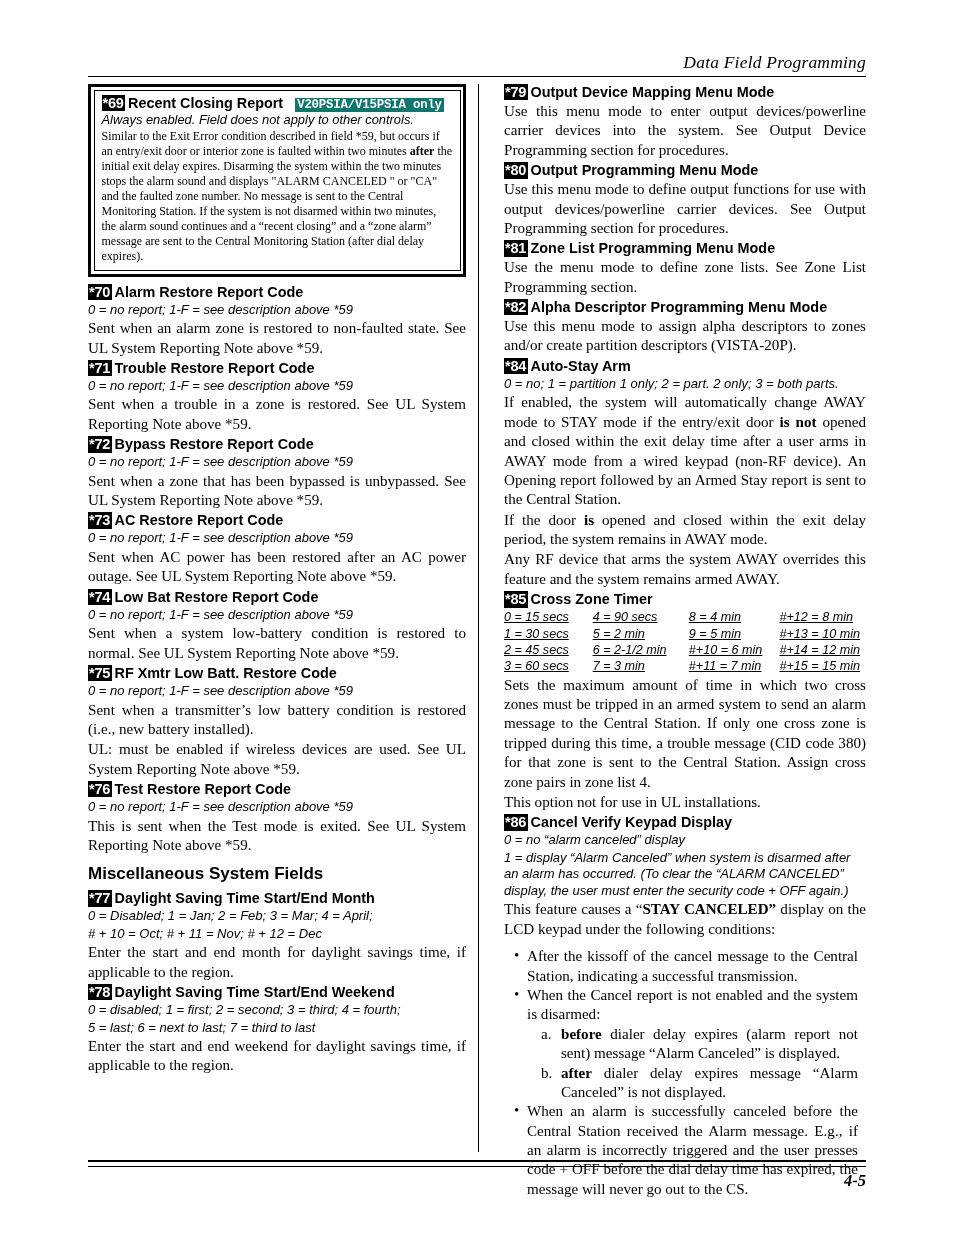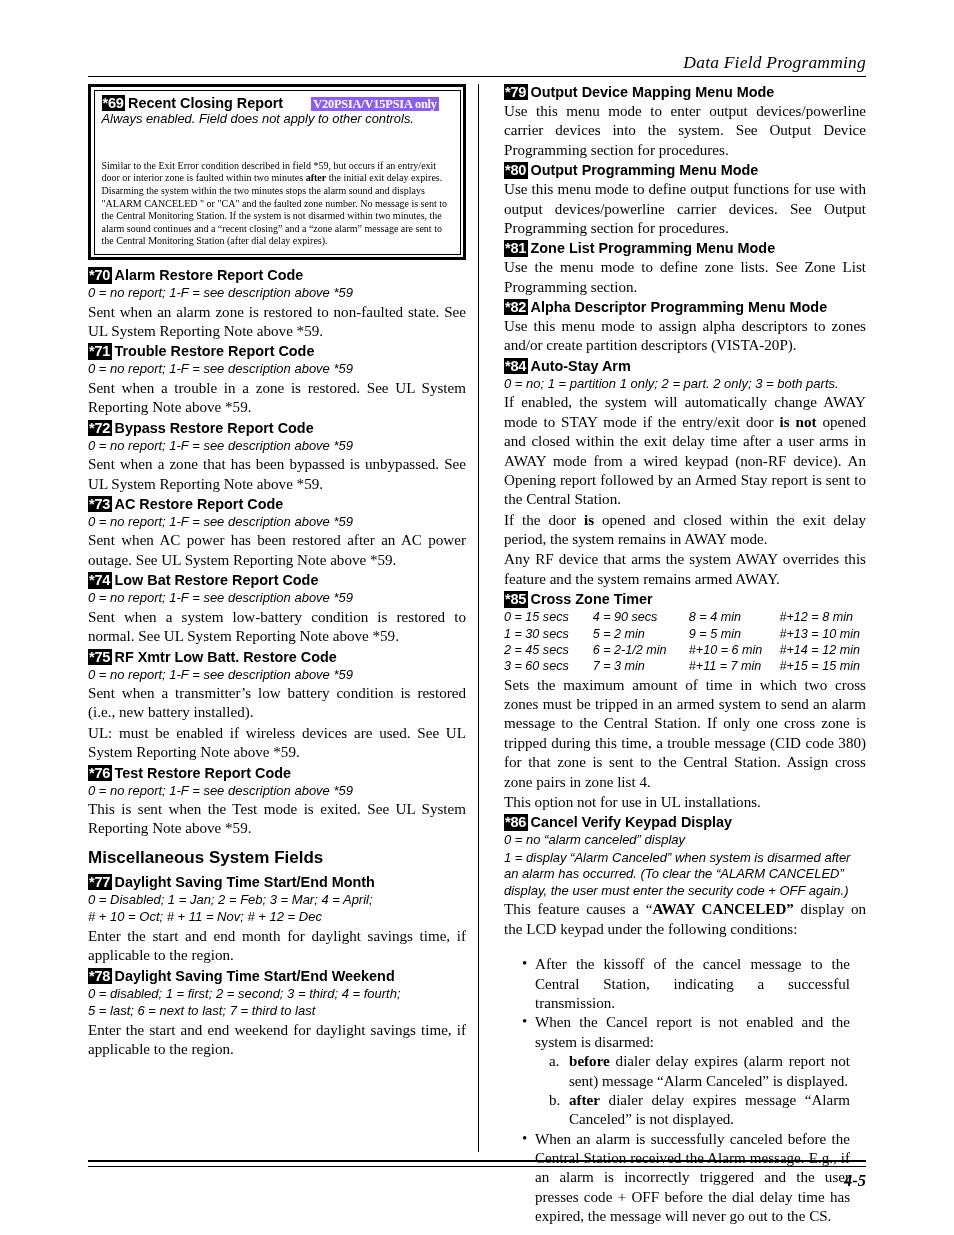--- a/index.html
+++ b/index.html
@@ -81,27 +81,27 @@
     font-size:14.6px;
     line-height:1.12;
     padding:0 1.5px 0 1px;
     letter-spacing:-0.3px;
     vertical-align:baseline;
     margin-right:3px;
   }
   .field-title{vertical-align:baseline;}
   .tag{
     display:inline-block;
-    background:#8b5cf6;color:#fff;
-    font-family:Liberation Serif, serif;
+    background:#0f766e;color:#fff;
+    font-family:Liberation Mono, monospace;
     font-weight:bold;
     font-size:12.4px;
     line-height:1.2;
     padding:0 2px;
-    margin-left:28px;
+    margin-left:12px;
     letter-spacing:-0.2px;
   }
   .opts{
     font-family:"Liberation Sans", sans-serif;
     font-style:italic;
     font-size:13px;
     line-height:1.27;
     margin-bottom:1px;
   }
   .body-text{
@@ -126,52 +126,52 @@
     padding:4px 6px 5px 7px;
   }
   .boxed .field-head{margin-bottom:0px;}
   .boxed .opts{
     font-size:12.9px;
     margin-bottom:0px;
   }
   .boxed .body-text{
     text-align:left;
     line-height:1.255;
-    font-size:10px;
-    margin-top:32px;
+    font-size:12px;
   }
 
   
   .section-head{
     font-family:"Liberation Sans", sans-serif;
     font-weight:bold;
     font-size:17px;
     margin:9px 0 6px 0;
   }
 
   
   .opt-grid{
     font-family:"Liberation Sans", sans-serif;
     font-style:italic;
     font-size:12.6px;
     line-height:1.30;
     margin-bottom:1px;
     width:100%;
     border-collapse:collapse;
+    text-decoration:underline;
   }
   .opt-grid td{padding:0 6px 0 0;white-space:nowrap;vertical-align:top;}
   .opt-grid td.c1{width:88px;}
   .opt-grid td.c2{width:95px;}
   .opt-grid td.c3{width:88px;}
   .opt-grid td.c4{width:auto;}
 
   
   ul.bl{
     list-style:none;
-    margin:16px;padding:0;
+    margin:8px;padding:0;
   }
   ul.bl > li{
     position:relative;
     padding-left:15px;
     font-family:"Liberation Serif", serif;
     font-size:15.1px;
     line-height:1.285;
     text-align:justify;
     margin-bottom:0;
   }
@@ -374,21 +374,21 @@
       <p class="body-text">Sets the maximum amount of time in which two cross zones must be tripped in an armed system to send an alarm message to the Central Station. If only one cross zone is tripped during this time, a trouble message (CID code 380) for that zone is sent to the Central Station. Assign cross zone pairs in zone list 4.</p>
       <p class="body-text nojust">This option not for use in UL installations.</p>
     </div>
 
     <div class="field">
       <div class="field-head">
         <span class="badge">*86</span><span class="field-title">Cancel Verify Keypad Display</span>
       </div>
       <div class="opts">0 = no “alarm canceled” display</div>
       <div class="opts">1 = display “Alarm Canceled” when system is disarmed after an alarm has occurred. (To clear the “ALARM CANCELED” display, the user must enter the security code + OFF again.)</div>
-      <p class="body-text"><span>This feature causes a “</span><b>AWAY CANCELED”</b><span> display on the LCD keypad under the following conditions:</span></p>
+      <p class="body-text"><span>This feature causes a “</span><b>STAY CANCELED”</b><span> display on the LCD keypad under the following conditions:</span></p>
       <ul class="bl">
         <li>After the kissoff of the cancel message to the Central Station, indicating a successful transmission.</li>
         <li>
           <span>When the Cancel report is not enabled and the system is disarmed:</span>
           <ol class="alpha">
             <li><span class="lbl">a.</span><b>before</b><span> dialer delay expires (alarm report not sent) message “Alarm Canceled” is displayed.</span></li>
             <li><span class="lbl">b.</span><b>after</b><span> dialer delay expires message “Alarm Canceled” is not displayed.</span></li>
           </ol>
         </li>
         <li>When an alarm is successfully canceled before the Central Station received the Alarm message. E.g., if an alarm is incorrectly triggered and the user presses code + OFF before the dial delay time has expired, the message will never go out to the CS.</li>

